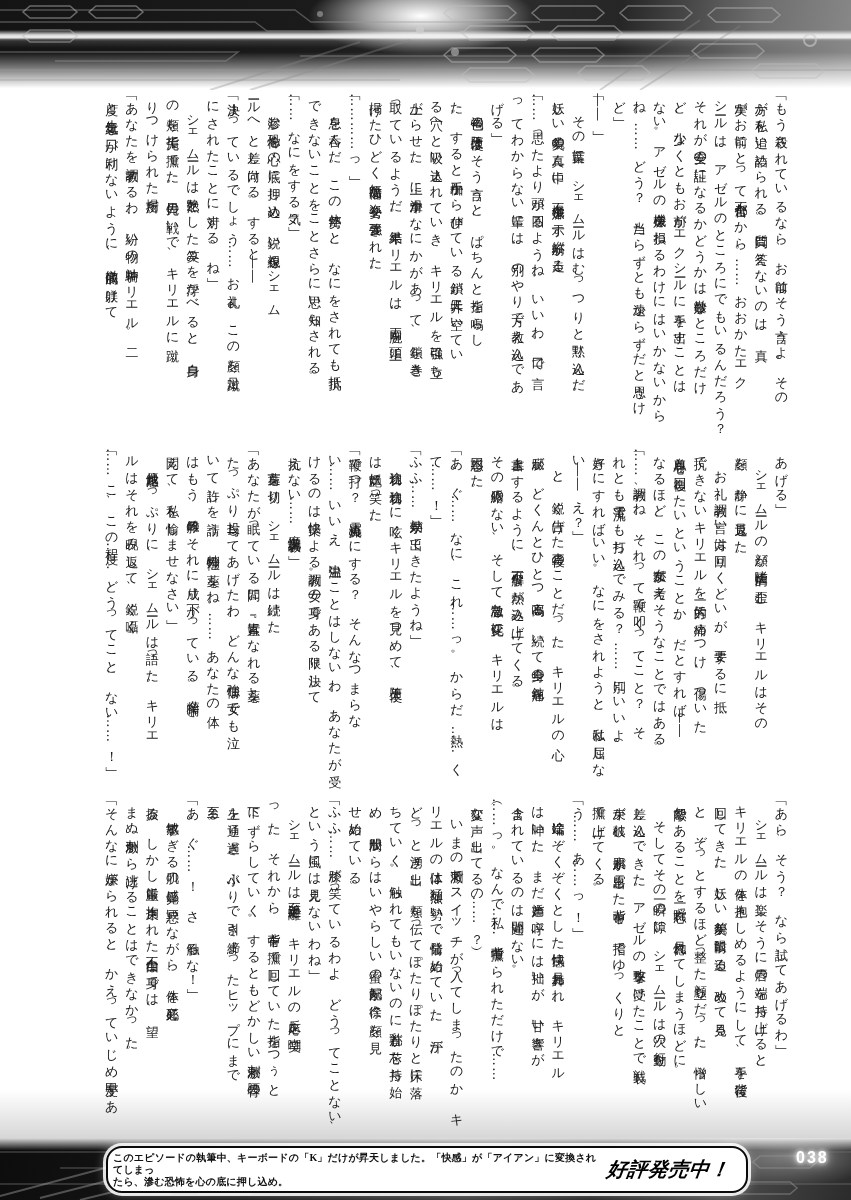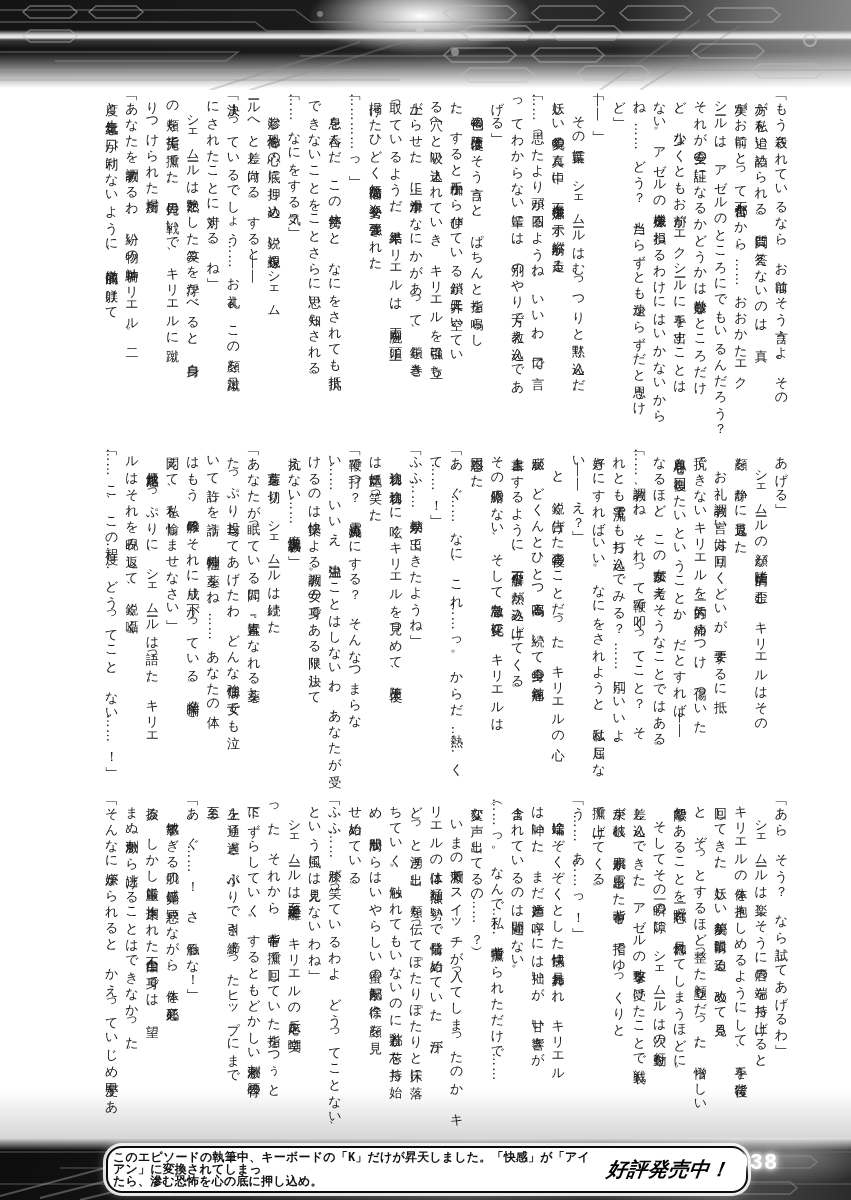--- a/index.html
+++ b/index.html
@@ -49,32 +49,32 @@
     box-sizing:border-box;display:flex;align-items:center;gap:9px;
     padding:3px 12px 3px 5px;
     box-shadow:0 0 0 3px rgba(255,255,255,.85), 0 0 12px rgba(255,255,255,.5);
   }
   #author-label{
     background:#000;color:#fff;border-radius:9px;
     font-family:"Liberation Sans",sans-serif;font-weight:bold;
     font-size:20px;letter-spacing:5px;padding:5px 13px;white-space:nowrap;
   }
   #author-note{
-    flex:1;font-family:Liberation Mono, monospace;font-weight:bold;
-    font-size:12px;line-height:12px;color:#111;letter-spacing:0.2px;
+    flex:1;font-family:Liberation Serif, serif;font-weight:bold;
+    font-size:10px;line-height:12px;color:#111;letter-spacing:0.2px;
   }
   #sale-badge{
     font-family:"Liberation Sans",sans-serif;font-weight:bold;font-style:italic;
     font-size:20px;color:#000;transform:skewX(-7deg);white-space:nowrap;
     letter-spacing:0.5px;padding-right:4px;
   }
   #page-number{
-    position:absolute;left:736px;top:1149px;
+    position:absolute;left:796px;top:1149px;
     font-family:"Liberation Sans",sans-serif;font-weight:bold;
-    font-size:22px;color:#ffffff;letter-spacing:2px;
+    font-size:16px;color:#ffffff;letter-spacing:2px;
     text-shadow:0 0 4px #fff, 0 0 9px rgba(255,255,255,.9), 0 0 14px rgba(255,255,255,.6);
   }
 </style>
 </head>
 <body>
 
 <div id="page">
 
   <div id="header-art" class="art">
     <svg width="851" height="90">

